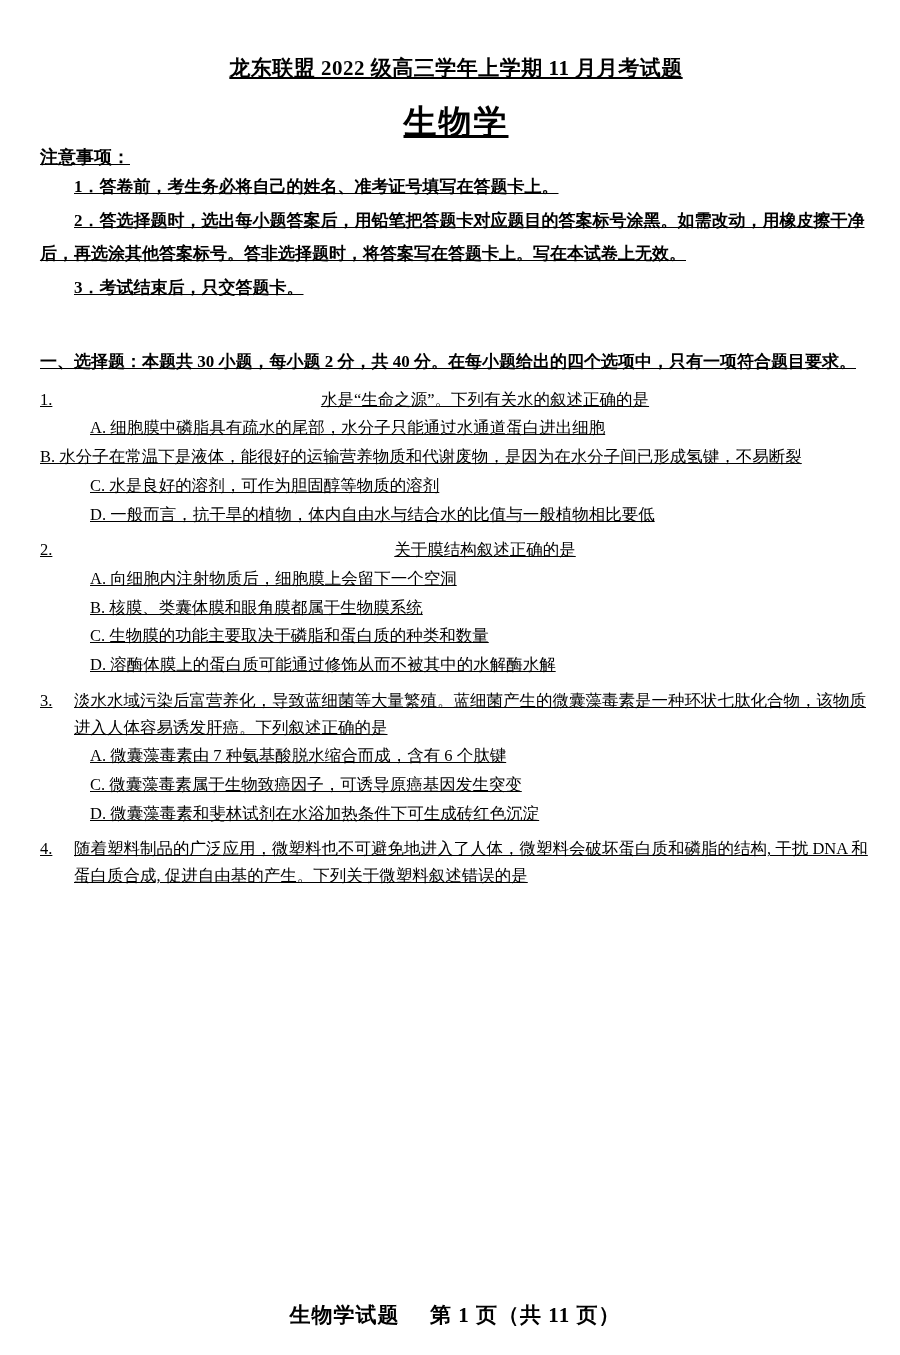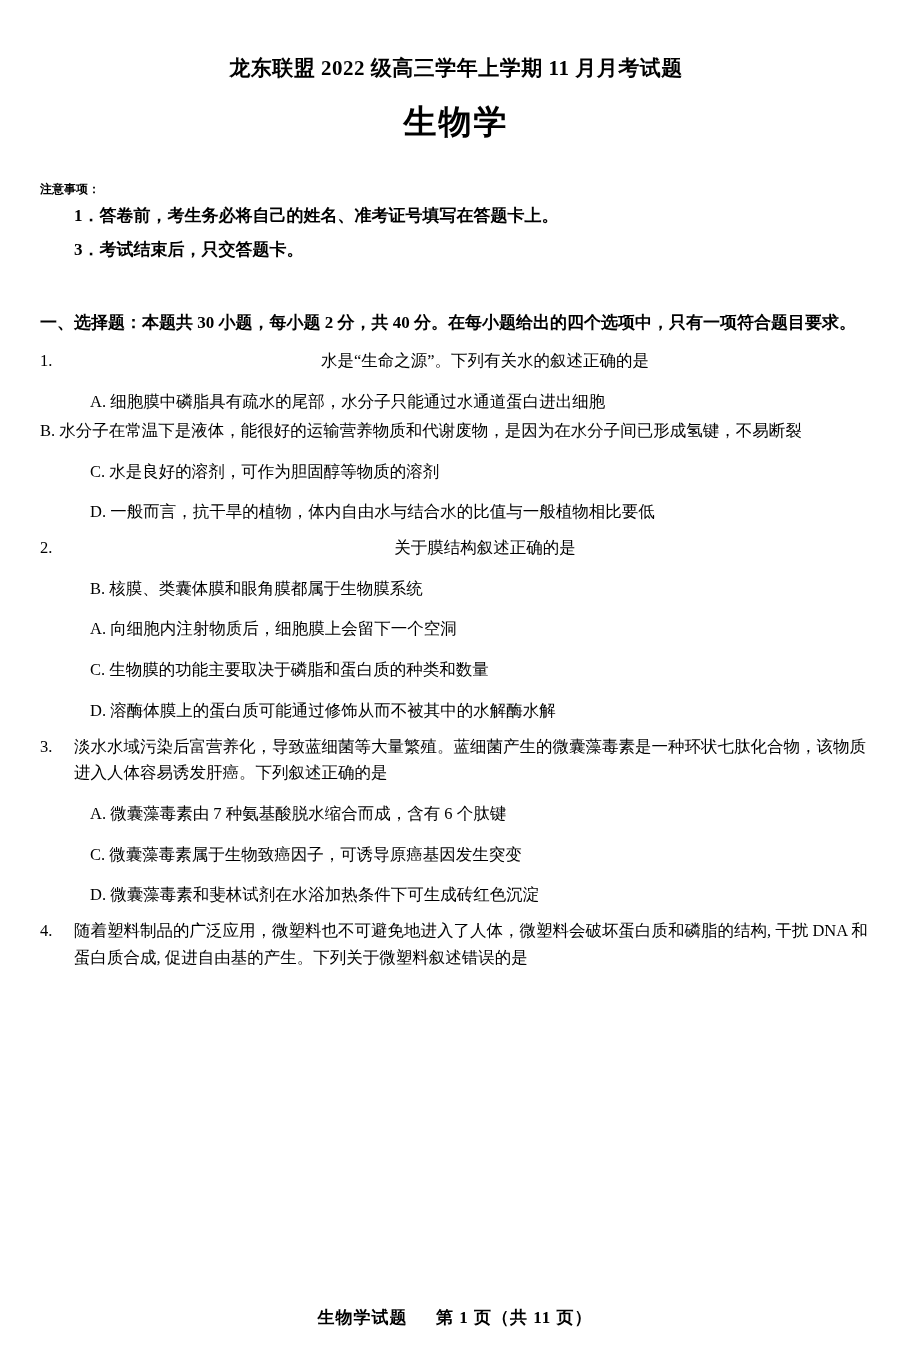--- a/index.html
+++ b/index.html
@@ -14,39 +14,39 @@
     color: #000000;
     position: relative;
     overflow: hidden;
   }
   .page {
     width: 900px;
     height: 1355px;
     box-sizing: border-box;
     padding: 42px 28px 0 40px;
     position: relative;
+    text-decoration: underline;
   }
   .doc-title {
     text-align: center;
     font-size: 21px;
     font-weight: bold;
     letter-spacing: 0.5px;
     margin: 12px 0 0 0;
     font-family: "Liberation Serif", "DejaVu Serif", serif;
   }
   .doc-subject {
     text-align: center;
     font-size: 33px;
     font-weight: bold;
     margin: 18px 0 0 0;
     letter-spacing: 2px;
   }
   .notice-head {
-    margin-top: 36px;
-    font-size: 12px;
+    font-size: 18px;
     font-weight: bold;
   }
   .notice-item {
     font-size: 17px;
     font-weight: bold;
     line-height: 1.95;
     margin-top: 1px;
     text-indent: 34px;
   }
   .section-head {
@@ -73,76 +73,77 @@
     flex: 1 1 auto;
   }
   .q-text.indent {
     text-indent: 24px;
     text-align: center;
   }
   .opt {
     padding-left: 50px;
     font-size: 16.5px;
     line-height: 1.62;
-    margin-top: 14px;
+    margin-top: 2px;
   }
   .opt-hang {
     padding-left: 50px;
     text-indent: -50px;
     font-size: 16.5px;
     line-height: 1.62;
     margin-top: 2px;
   }
   .footer {
     position: absolute;
     left: 10px;
     right: 0;
     bottom: 26px;
     text-align: center;
-    font-size: 17px;
+    font-size: 21px;
     font-weight: bold;
     letter-spacing: 1px;
   }
   .footer .sep {
     display: inline-block;
     width: 18px;
   }
 </style>
 </head>
 <body>
 
 <div class="page">
 
   <div class="doc-title">龙东联盟 2022 级高三学年上学期 11 月月考试题</div>
   <div class="doc-subject">生物学</div>
 
   <div class="notice-head">注意事项：</div>
   <div class="notice-item">1．答卷前，考生务必将自己的姓名、准考证号填写在答题卡上。</div>
+  <div class="notice-item">2．答选择题时，选出每小题答案后，用铅笔把答题卡对应题目的答案标号涂黑。如需改动，用橡皮擦干净后，再选涂其他答案标号。答非选择题时，将答案写在答题卡上。写在本试卷上无效。</div>
   <div class="notice-item">3．考试结束后，只交答题卡。</div>
 
   <div class="section-head">一、选择题：本题共 30 小题，每小题 2 分，共 40 分。在每小题给出的四个选项中，只有一项符合题目要求。</div>
 
   <div class="q-block">
     <div class="q-stem">
       <span class="q-num">1.</span>
       <span class="q-text indent">水是“生命之源”。下列有关水的叙述正确的是</span>
     </div>
     <div class="opt">A. 细胞膜中磷脂具有疏水的尾部，水分子只能通过水通道蛋白进出细胞</div>
     <div class="opt-hang">B. 水分子在常温下是液体，能很好的运输营养物质和代谢废物，是因为在水分子间已形成氢键，不易断裂</div>
     <div class="opt">C. 水是良好的溶剂，可作为胆固醇等物质的溶剂</div>
     <div class="opt">D. 一般而言，抗干旱的植物，体内自由水与结合水的比值与一般植物相比要低</div>
   </div>
 
   <div class="q-block">
     <div class="q-stem">
       <span class="q-num">2.</span>
       <span class="q-text indent">关于膜结构叙述正确的是</span>
     </div>
+    <div class="opt">A. 向细胞内注射物质后，细胞膜上会留下一个空洞</div>
     <div class="opt">B. 核膜、类囊体膜和眼角膜都属于生物膜系统</div>
-    <div class="opt">A. 向细胞内注射物质后，细胞膜上会留下一个空洞</div>
     <div class="opt">C. 生物膜的功能主要取决于磷脂和蛋白质的种类和数量</div>
     <div class="opt">D. 溶酶体膜上的蛋白质可能通过修饰从而不被其中的水解酶水解</div>
   </div>
 
   <div class="q-block">
     <div class="q-stem">
       <span class="q-num">3.</span>
       <span class="q-text">淡水水域污染后富营养化，导致蓝细菌等大量繁殖。蓝细菌产生的微囊藻毒素是一种环状七肽化合物，该物质进入人体容易诱发肝癌。下列叙述正确的是</span>
     </div>
     <div class="opt">A. 微囊藻毒素由 7 种氨基酸脱水缩合而成，含有 6 个肽键</div>

